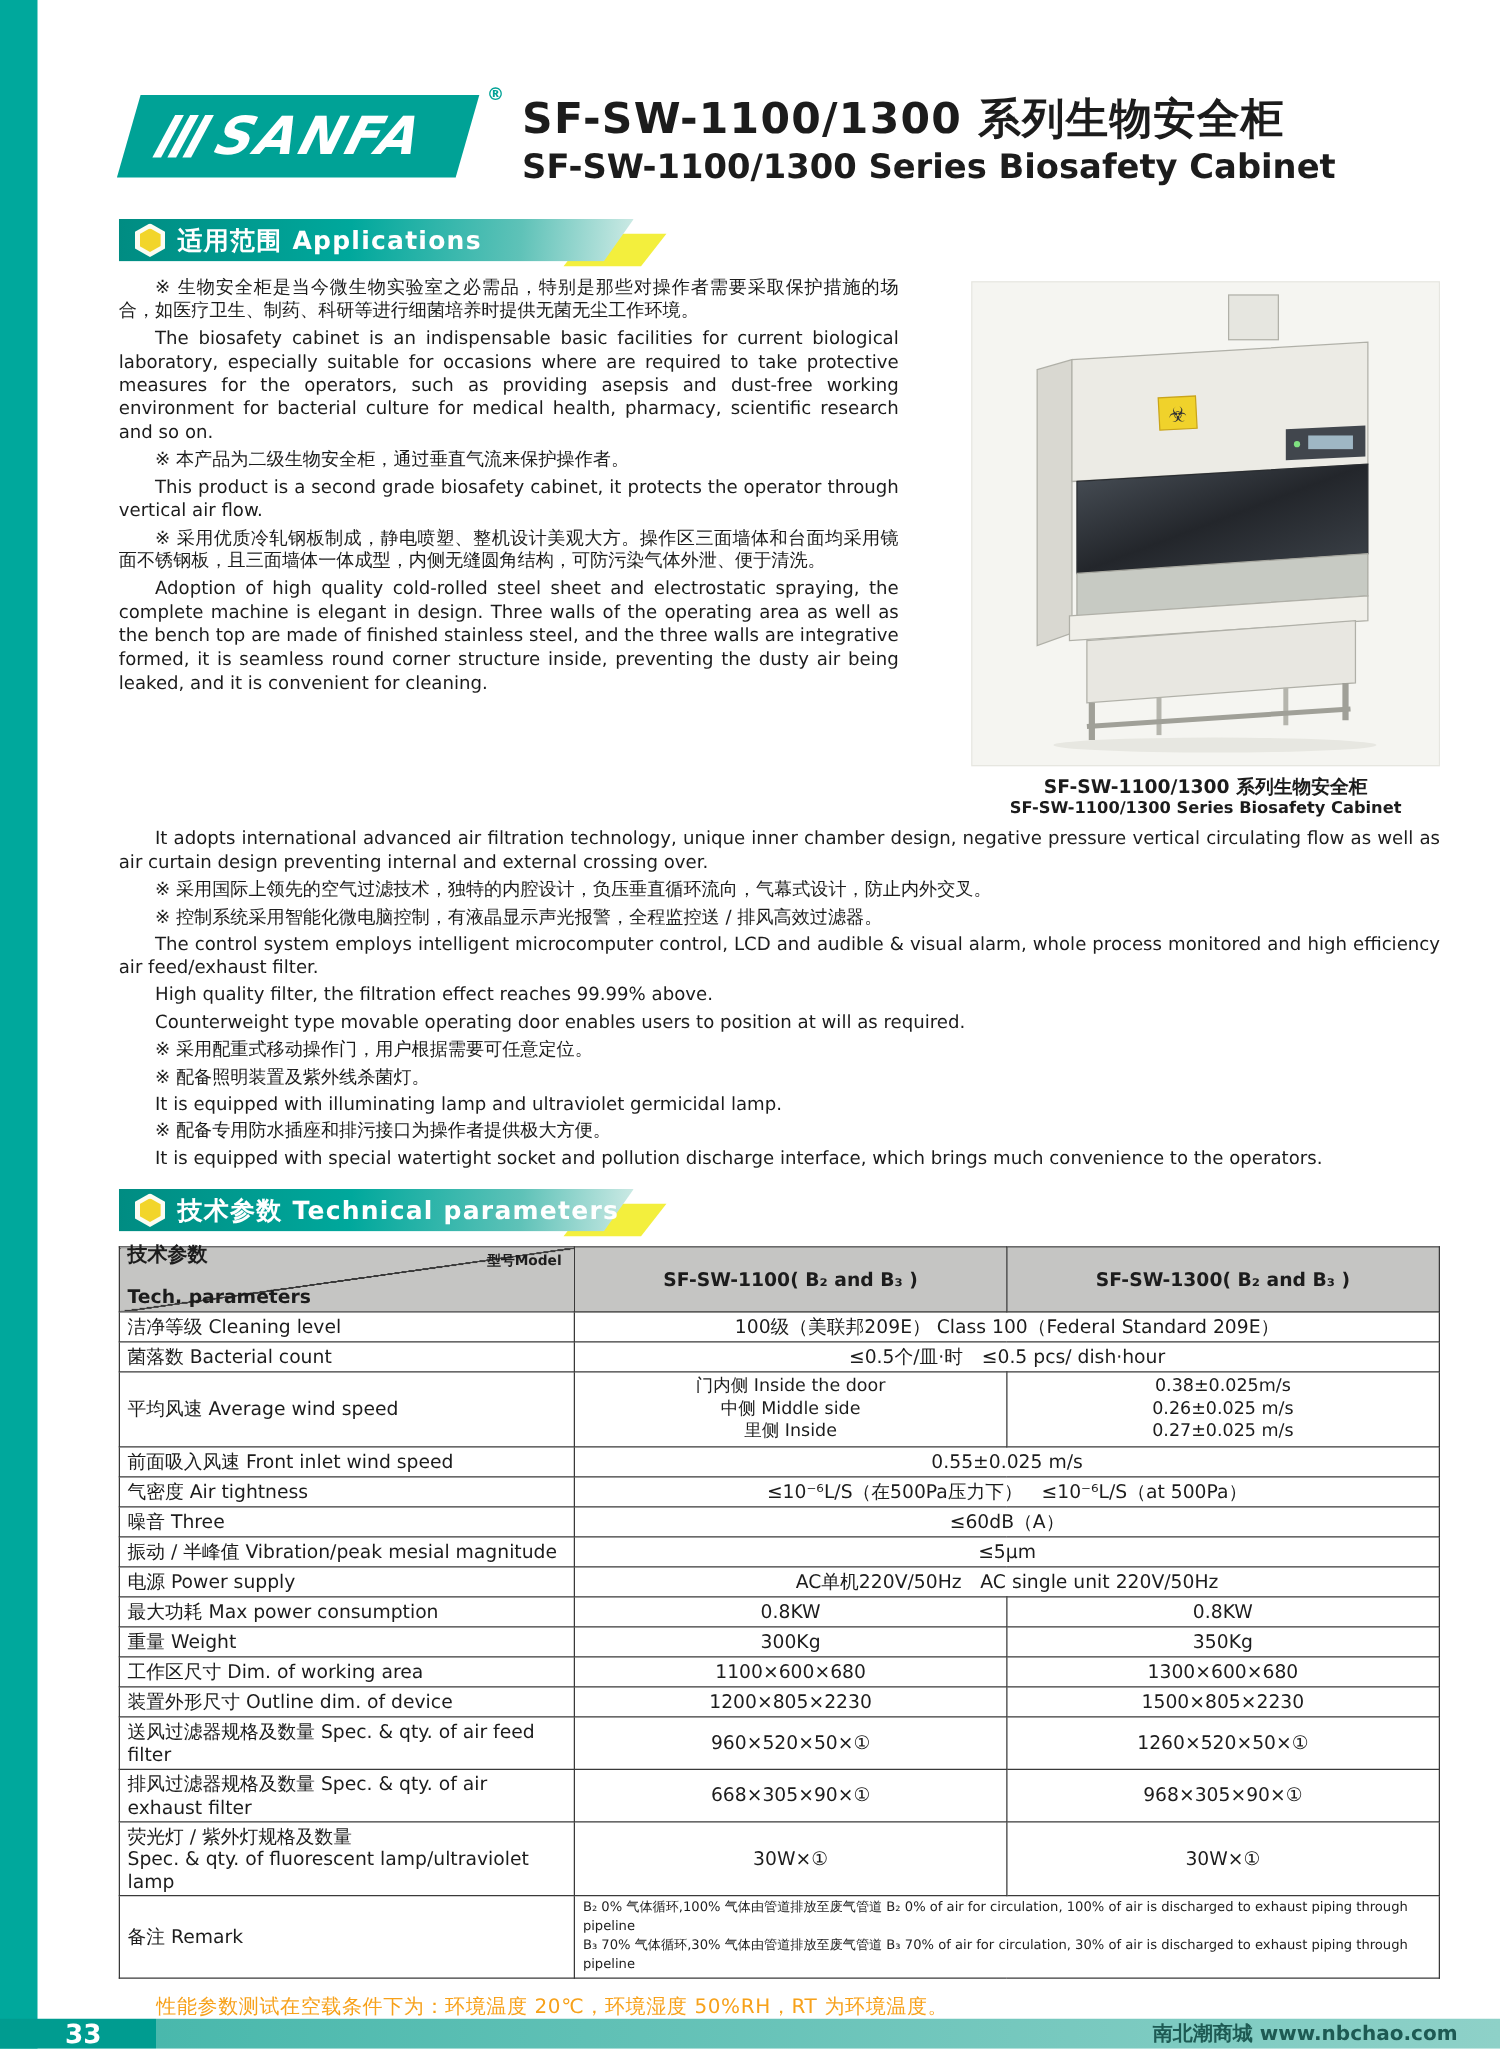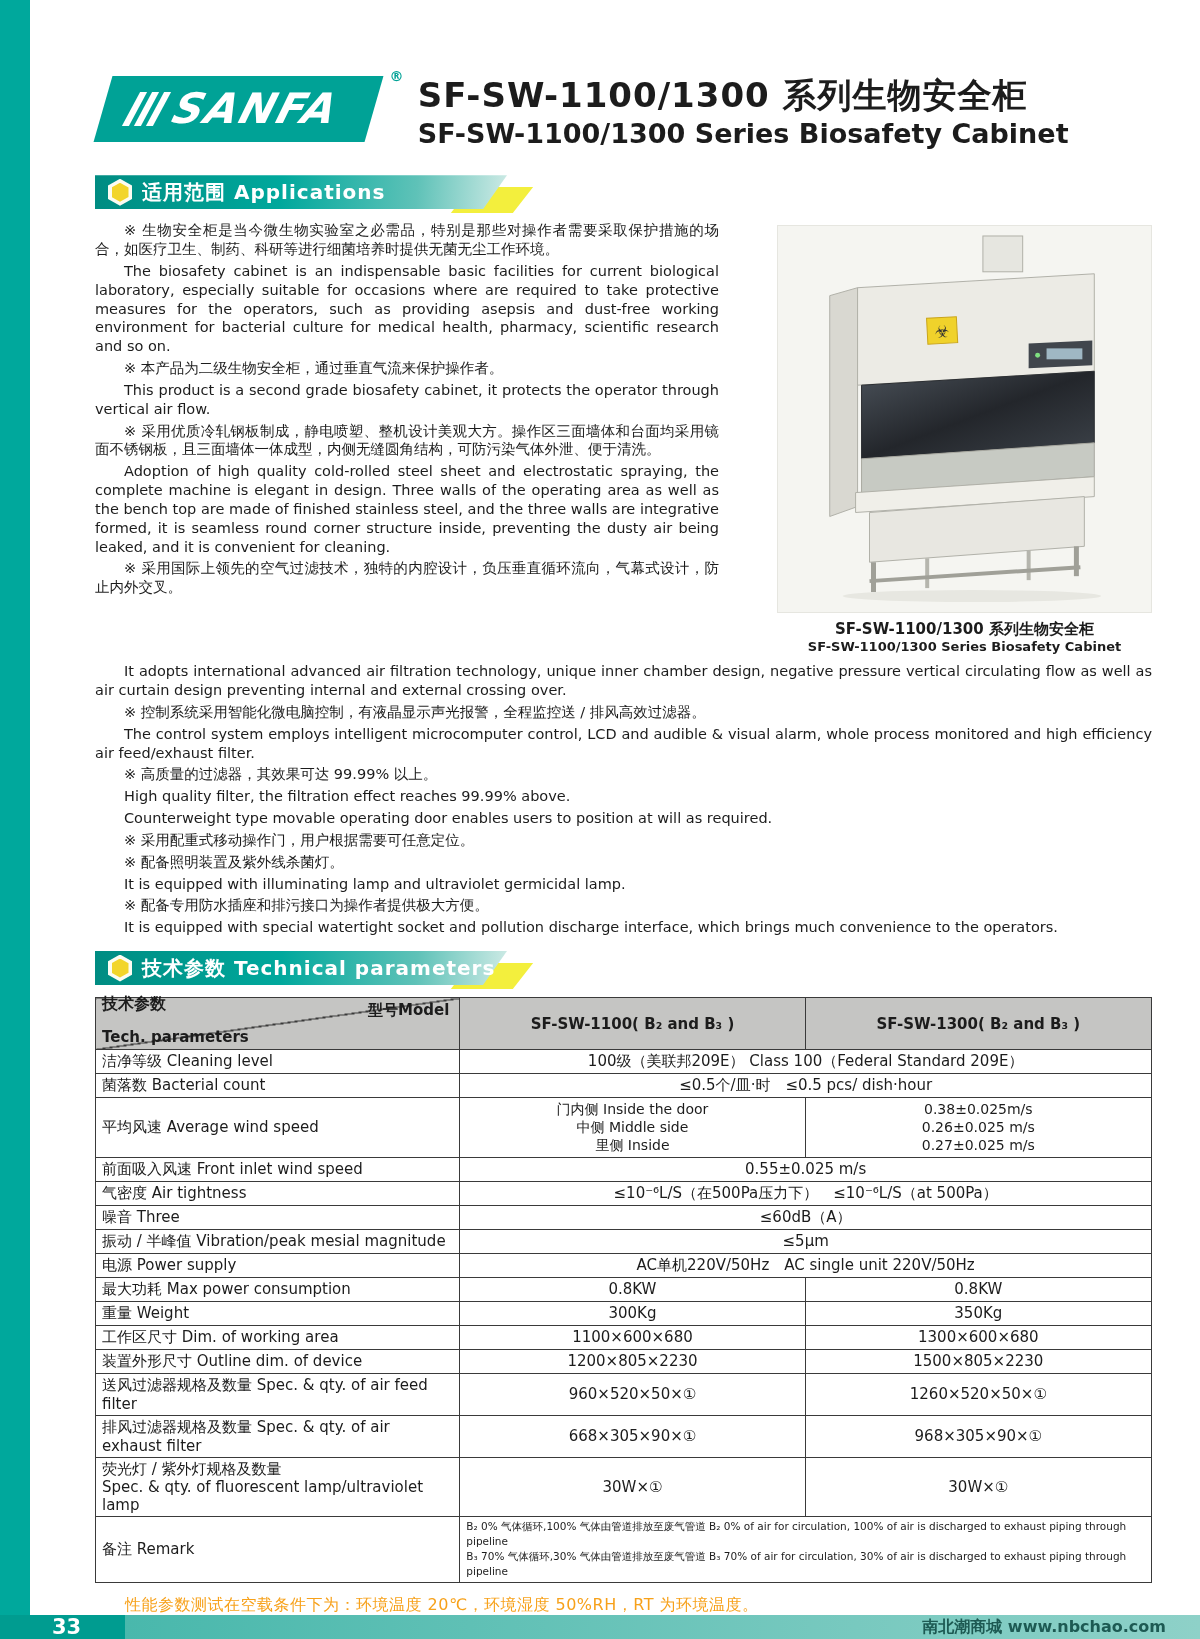--- a/index.html
+++ b/index.html
@@ -58,21 +58,21 @@
   .tech-table { width:100%; border-collapse:collapse; margin-top:12px; table-layout:fixed; }
   .tech-table td { border:1px solid #3a3a3a; font-size:15px; padding:2px 6px; vertical-align:middle; }
   .tech-table .c1 { width:34.5%; }
   .tech-table .c2 { width:32.7%; }
   .tech-table .c3 { width:32.8%; }
   .hdr td { background:#c5c5c3; height:52px; }
   .corner { position:relative;
       background:#c5c5c3 linear-gradient(to bottom right,
         rgba(0,0,0,0) calc(50% - 0.7px), #3a3a3a calc(50% - 0.7px),
         #3a3a3a calc(50% + 0.7px), rgba(0,0,0,0) calc(50% + 0.7px)) !important; }
-  .corner .model { position:absolute; top:3px; right:10px; font-weight:bold; font-size:15px; }
+  .corner .model { position:absolute; top:3px; right:10px; font-weight:bold; font-size:11px; }
   .corner .tcn { position:absolute; left:6px; bottom:34px; font-weight:bold; font-size:16px; }
   .corner .ten { position:absolute; left:6px; bottom:3px; font-weight:bold; font-size:15px; }
   .model-cell { text-align:center; font-weight:bold; font-size:16px; }
   .lbl { text-align:left; }
   .lbl div { line-height:1.2; }
   .val { text-align:center; }
   .val.multi div { font-size:14px; line-height:1.3; }
   .remark div { font-size:10.5px; line-height:1.45; text-align:left; }
 
   
@@ -155,25 +155,24 @@
   </div>
 
   <p class="para">※ 生物安全柜是当今微生物实验室之必需品，特别是那些对操作者需要采取保护措施的场合，如医疗卫生、制药、科研等进行细菌培养时提供无菌无尘工作环境。</p>
   <p class="para">The biosafety cabinet is an indispensable basic facilities for current biological laboratory, especially suitable for occasions where are required to take protective measures for the operators, such as providing asepsis and dust-free working environment for bacterial culture for medical health, pharmacy, scientific research and so on.</p>
 
 
   <p class="para">※ 本产品为二级生物安全柜，通过垂直气流来保护操作者。</p>
   <p class="para">This product is a second grade biosafety cabinet, it protects the operator through vertical air flow.</p>
   <p class="para">※ 采用优质冷轧钢板制成，静电喷塑、整机设计美观大方。操作区三面墙体和台面均采用镜面不锈钢板，且三面墙体一体成型，内侧无缝圆角结构，可防污染气体外泄、便于清洗。</p>
   <p class="para">Adoption of high quality cold-rolled steel sheet and electrostatic spraying, the complete machine is elegant in design. Three walls of the operating area as well as the bench top are made of finished stainless steel, and the three walls are integrative formed, it is seamless round corner structure inside, preventing the dusty air being leaked, and it is convenient for cleaning.</p>
+  <p class="para clear-r">It adopts international advanced air filtration technology, unique inner chamber design, negative pressure vertical circulating flow as well as air curtain design preventing internal and external crossing over.</p>
   <p class="para">※ 采用国际上领先的空气过滤技术，独特的内腔设计，负压垂直循环流向，气幕式设计，防止内外交叉。</p>
-  <p class="para clear-r">It adopts international advanced air filtration technology, unique inner chamber design, negative pressure vertical circulating flow as well as air curtain design preventing internal and external crossing over.</p>
   <p class="para">※ 控制系统采用智能化微电脑控制，有液晶显示声光报警，全程监控送 / 排风高效过滤器。</p>
   <p class="para">The control system employs intelligent microcomputer control, LCD and audible &amp; visual alarm, whole process monitored and high efficiency air feed/exhaust filter.</p>
-  <p class="para">※ 高质量的过滤器，其效果可达 99.99% 以上。</p>
   <p class="para">High quality filter, the filtration effect reaches 99.99% above.</p>
   <p class="para">Counterweight type movable operating door enables users to position at will as required.</p>
   <p class="para">※ 采用配重式移动操作门，用户根据需要可任意定位。</p>
   <p class="para">※ 配备照明装置及紫外线杀菌灯。</p>
   <p class="para">It is equipped with illuminating lamp and ultraviolet germicidal lamp.</p>
   <p class="para">※ 配备专用防水插座和排污接口为操作者提供极大方便。</p>
   <p class="para">It is equipped with special watertight socket and pollution discharge interface, which brings much convenience to the operators.</p>
 
   <div class="banner b3">
     <div class="banner-accent"></div>

